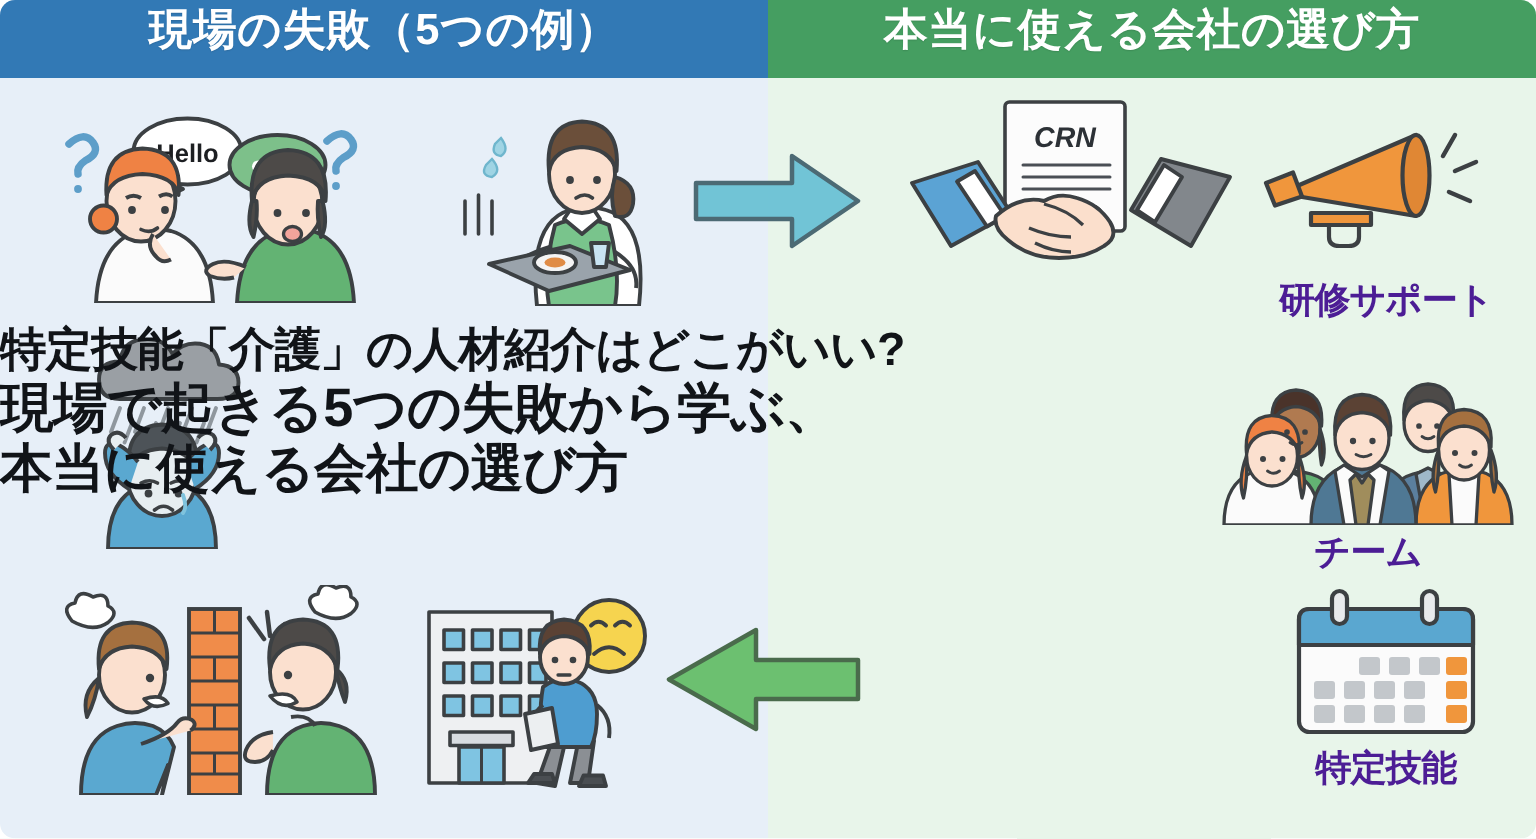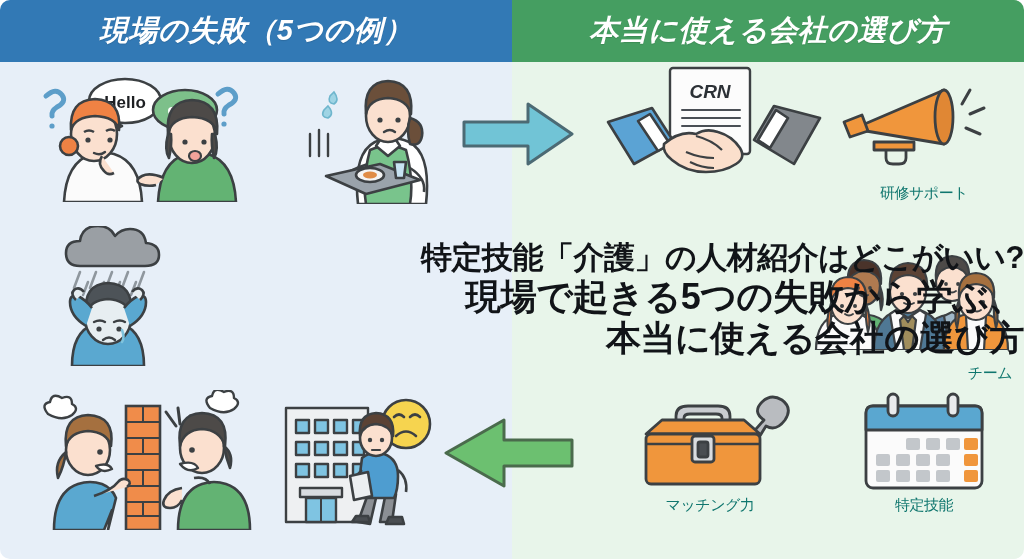--- a/index.html
+++ b/index.html
@@ -34,70 +34,67 @@
     position: absolute;
     left: 512px; top: 0;
     width: 512px; height: 559px;
     background: #e8f5ea;
   }
 
   
   .hdr {
     position: absolute;
     top: 0;
-    height: 62px;
+    height: 52px;
     display: flex;
-    align-items: center;
     justify-content: center;
     box-sizing: border-box;
-    font-style: italic;
   }
   .hdr-left  { left: 0;     width: 512px; background: #3279b5; }
   .hdr-right { left: 512px; width: 512px; background: #459e61; }
   .hdr-text {
     color: #ffffff;
     font-size: 29px;
     font-weight: 700;
     letter-spacing: 0.5px;
     white-space: nowrap;
     text-shadow: 0 1px 1px rgba(0,0,0,0.12);
   }
 
   
   .headline {
     position: absolute;
     left: 0;
     top: 215px;
     width: 1024px;
-    text-align: right;
+    text-align: left;
     z-index: 40;
     pointer-events: none;
-    margin-top: 25px;
   }
   .headline .ln {
     display: block;
     color: #111418;
     font-weight: 700;
     line-height: 1.16;
     white-space: nowrap;
   }
   .headline .ln1 { font-size: 31px; letter-spacing: -0.5px; }
   .headline .ln2 { font-size: 36px; letter-spacing: -0.5px; }
   .headline .ln3 { font-size: 35px; letter-spacing: -0.5px; }
 
   
   .ill { position: absolute; }
 
   .cap {
     position: absolute;
     width: 100%;
     text-align: center;
-    font-size: 15px;
-    font-weight: 400;
-    color: #0f766e;
+    font-size: 24px;
+    font-weight: 700;
+    color: #4c1d95;
     white-space: nowrap;
     letter-spacing: -0.5px;
   }
 </style>
 </head>
 <body>
 
 <div id="canvas">
 
   <div class="body-left"></div>
@@ -458,42 +455,23 @@
           <circle cx="171" cy="56" r="2"></circle>
       </g>
       <g fill="none" stroke="#3c4043" stroke-width="1.9" stroke-linecap="round">
         <path d="M33 68 q4 3 8 0"></path>
           <path d="M48 49 q4 3 8 0"></path>
         <path d="M92 57 q5 3 10 0"></path>
           <path d="M136 45 q4 3 8 0"></path>
           <path d="M161 64 q4 3 8 0"></path>
       </g>
     </svg>
-    <div class="cap" style="top:118px;text-align:right;">チーム</div>
-  </div>
-
-  <div class="ill" style="left:620px; top:392px; width:180px; height:132px;">
-    <svg viewBox="0 0 180 104" width="180" height="104">
-      <g stroke="#3c4043" stroke-width="2.8" stroke-linejoin="round">
-
-        <path d="M114 62 l30 -34 q-12 -8 -2 -18 q9 -9 20 -2 q11 8 3 20 q-9 12 -19 6 l-22 36z" fill="#b9bcc0"></path>
-
-        <path d="M56 24 q0 -10 12 -10 h30 q12 0 12 10 v8 h-8 v-6 q0 -4 -6 -4 h-26 q-6 0 -6 4 v6 h-8z" fill="#c9ccd0"></path>
-
-        <path d="M26 42 l16 -14 h82 l16 14z" fill="#f0963c"></path>
-
-        <rect x="26" y="42" width="114" height="50" rx="5" fill="#f0963c"></rect>
-        <path d="M26 52 h114" stroke-width="2.4"></path>
-
-        <rect x="72" y="44" width="22" height="26" rx="3" fill="#d9dcdf"></rect>
-        <rect x="78" y="50" width="10" height="15" rx="2" fill="#4a4e52"></rect>
-      </g>
-    </svg>
-    <div class="cap" style="top:104px;">マッチング力</div>
-  </div>
+    <div class="cap" style="top:106px;">チーム</div>
+  </div>
+
 
   <div class="ill" style="left:844px; top:392px; width:160px; height:132px;">
     <svg viewBox="0 0 160 104" width="160" height="104">
       <g stroke="#3c4043" stroke-width="2.8" stroke-linejoin="round">
         <rect x="22" y="14" width="116" height="82" rx="7" fill="#fbfbfb"></rect>
         <path d="M22 21 q0 -7 7 -7 h102 q7 0 7 7 v17 h-116z" fill="#5aa7d0"></path>
         <rect x="44" y="2" width="10" height="22" rx="5" fill="#e8eaec"></rect>
         <rect x="104" y="2" width="10" height="22" rx="5" fill="#e8eaec"></rect>
       </g>
       <g fill="#c3c7cb">

